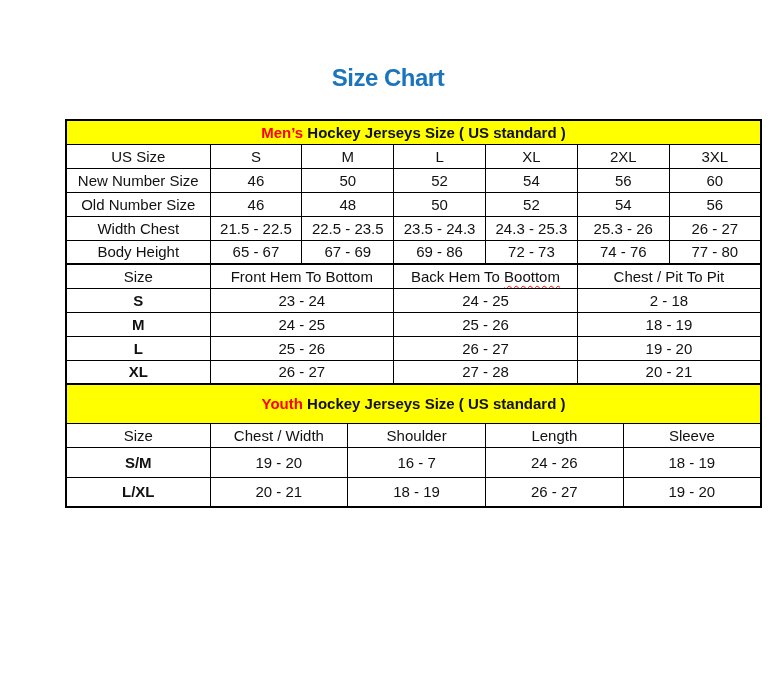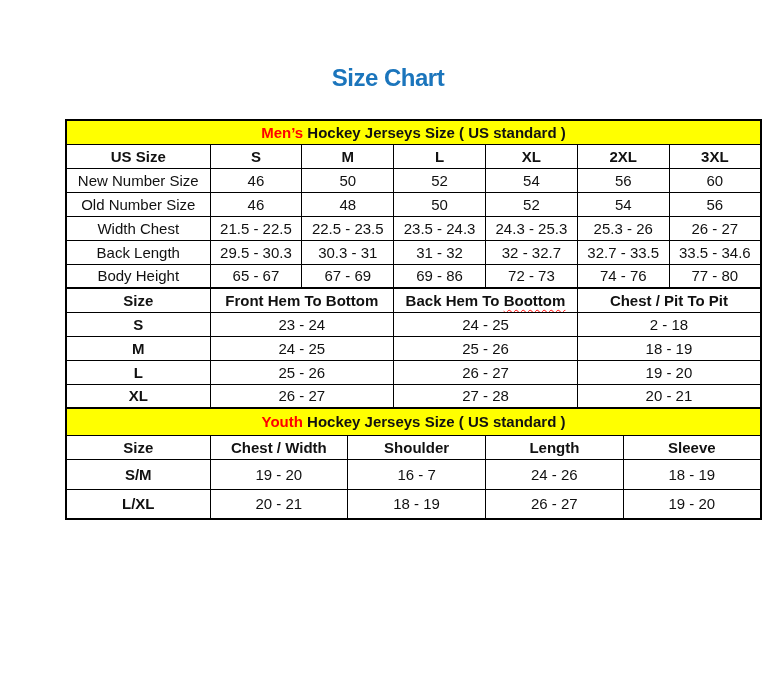--- a/index.html
+++ b/index.html
@@ -49,24 +49,24 @@
     overflow:hidden;
     white-space:nowrap;
   }
 
   .band-cell{
     background:var(--band-yellow) !important;
     font-weight:bold;
     font-size:17px;
     height:38px;
   }
-  .t-youth .band-cell{ height:27px; }
+  .t-youth .band-cell{ height:39px; }
   .band-cell .red-word{ color:var(--accent-red); }
 
-  .size-table th.column-header{ font-weight:bold; }
+  .size-table th.column-header{ font-weight:normal; }
   .size-table th.row-label{ font-weight:bold; }
   .t-mens th.row-label{ font-weight:normal; }
 
   .t-youth tr.data-row th, .t-youth tr.data-row td{ height:30px; }
 
   .wavy{
     text-decoration-line:underline;
     text-decoration-style:wavy;
     text-decoration-color:var(--accent-red);
     text-decoration-thickness:1px;
@@ -123,29 +123,20 @@
         <tr class="data-row">
           <th class="row-label">Width Chest</th>
           <td>21.5 - 22.5</td>
           <td>22.5 - 23.5</td>
           <td>23.5 - 24.3</td>
           <td>24.3 - 25.3</td>
           <td>25.3 - 26</td>
           <td>26 - 27</td>
         </tr>
         <tr class="data-row">
-          <th class="row-label">Back Length</th>
-          <td>29.5 - 30.3</td>
-          <td>30.3 - 31</td>
-          <td>31 - 32</td>
-          <td>32 - 32.7</td>
-          <td>32.7 - 33.5</td>
-          <td>33.5 - 34.6</td>
-        </tr>
-        <tr class="data-row">
           <th class="row-label">Body Height</th>
           <td>65 - 67</td>
           <td>67 - 69</td>
           <td>69 - 86</td>
           <td>72 - 73</td>
           <td>74 - 76</td>
           <td>77 - 80</td>
         </tr>
       </tbody>
     </table>

